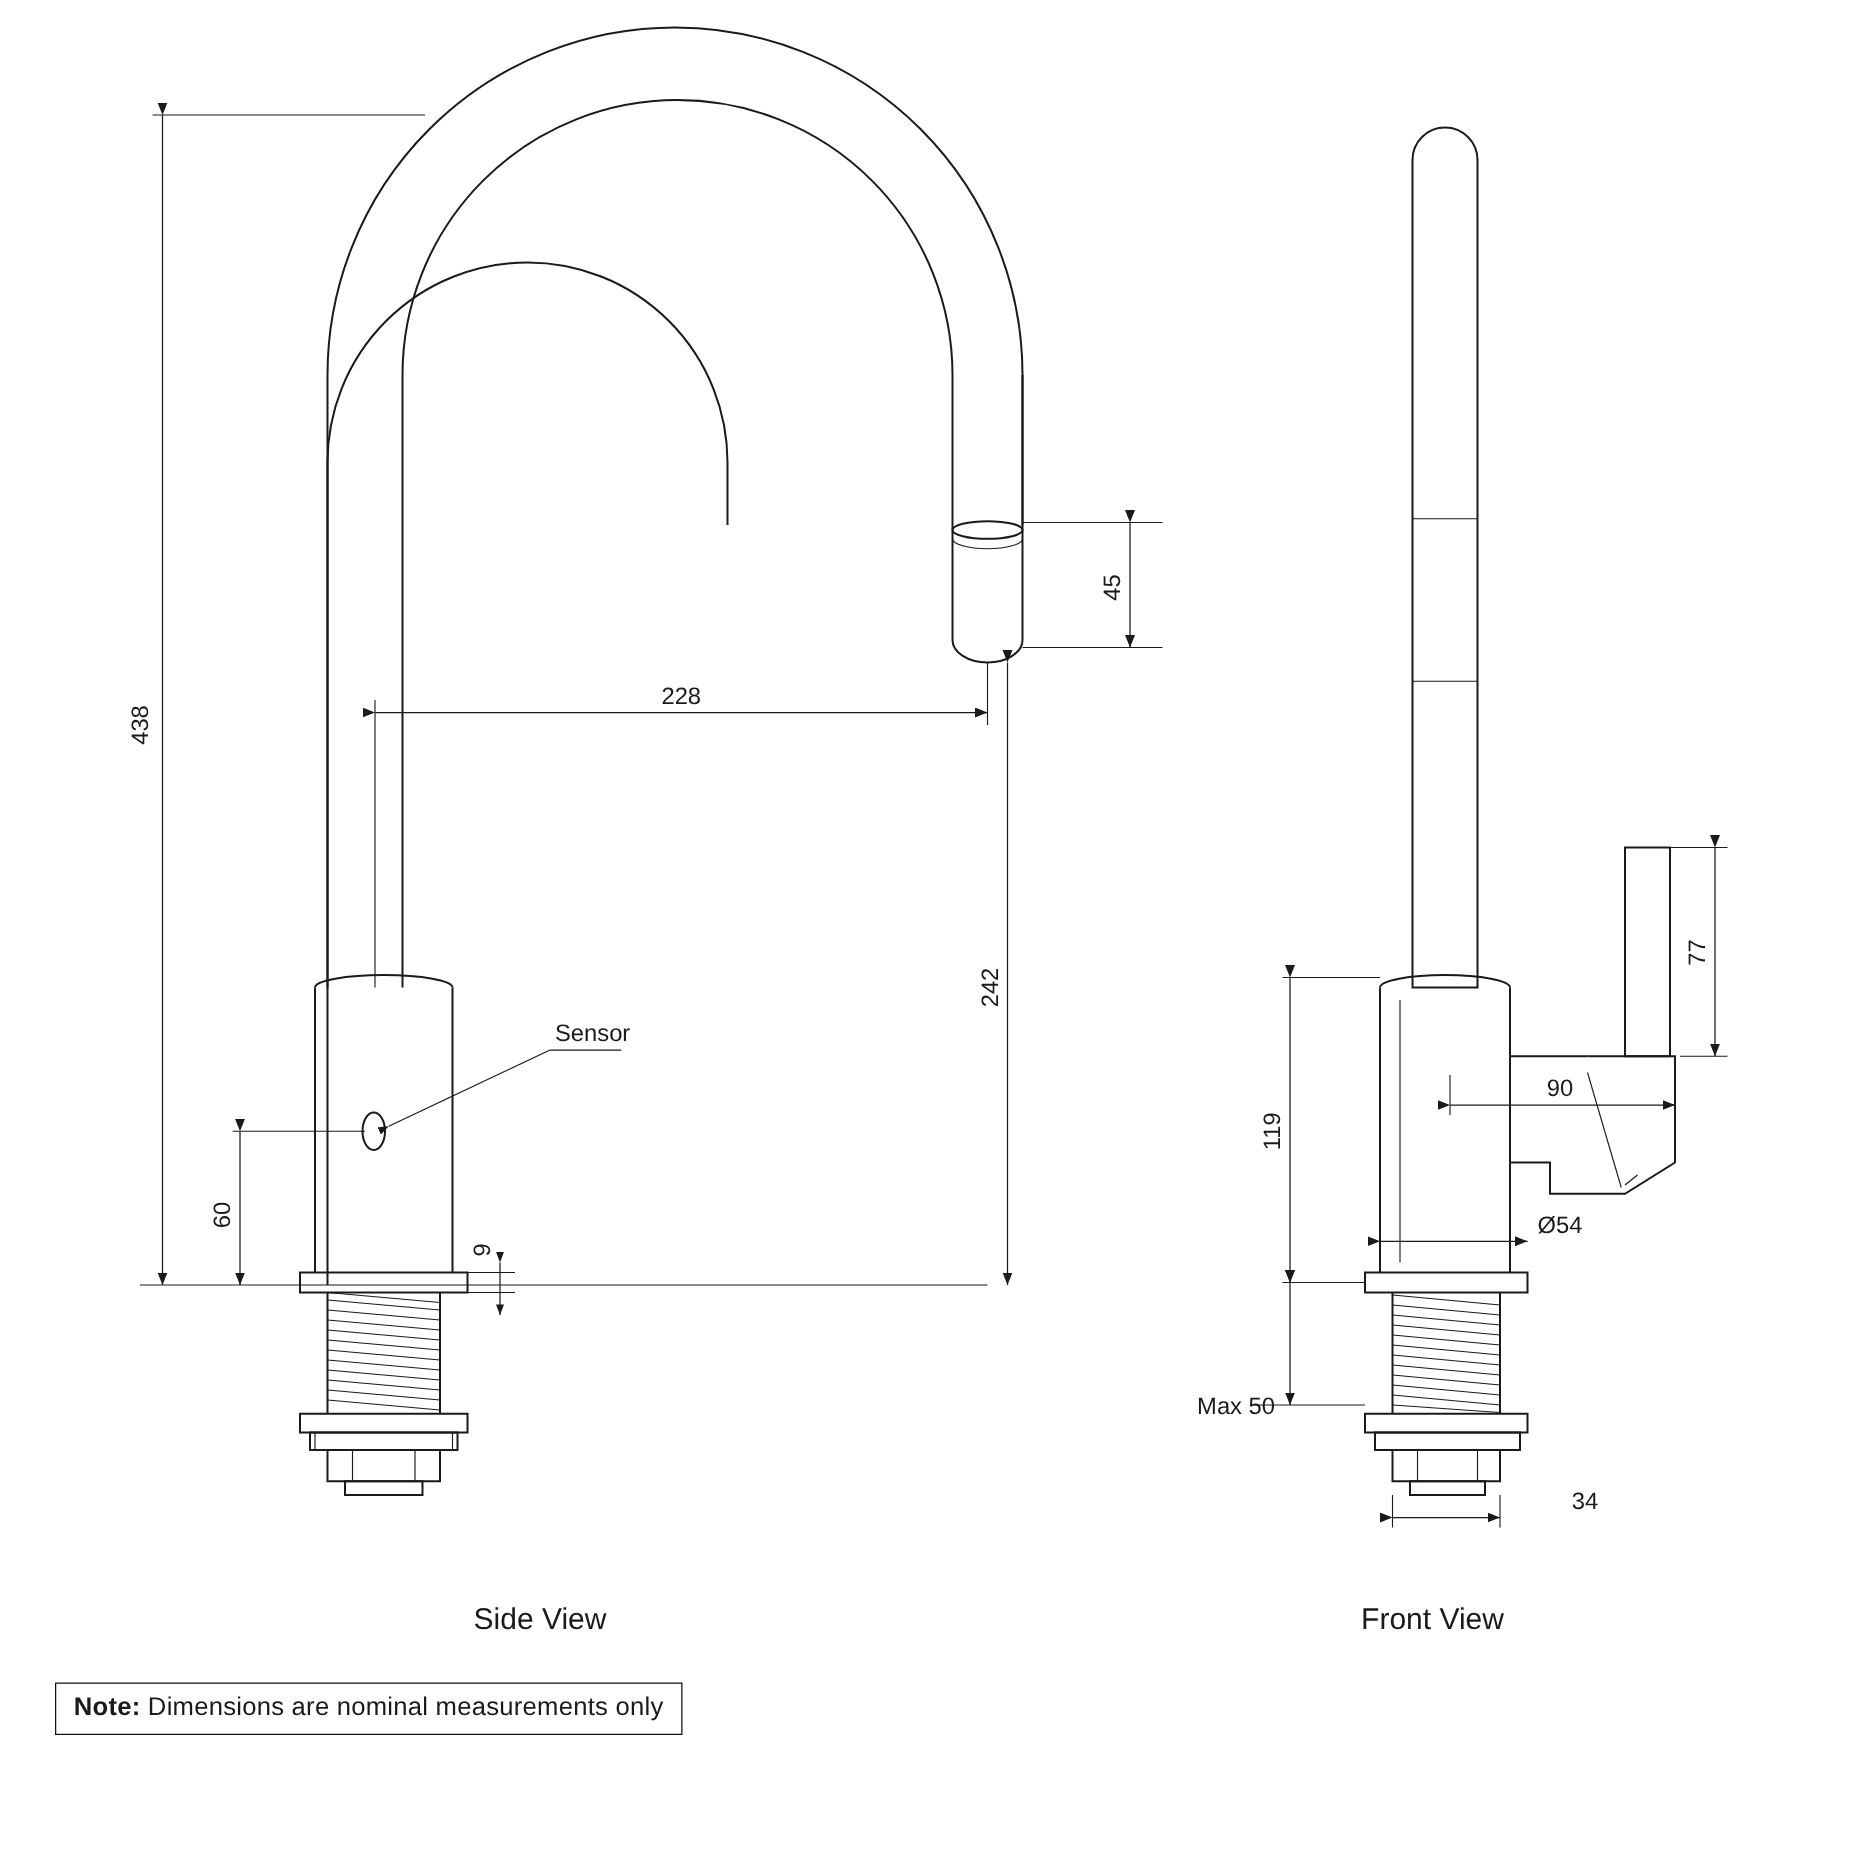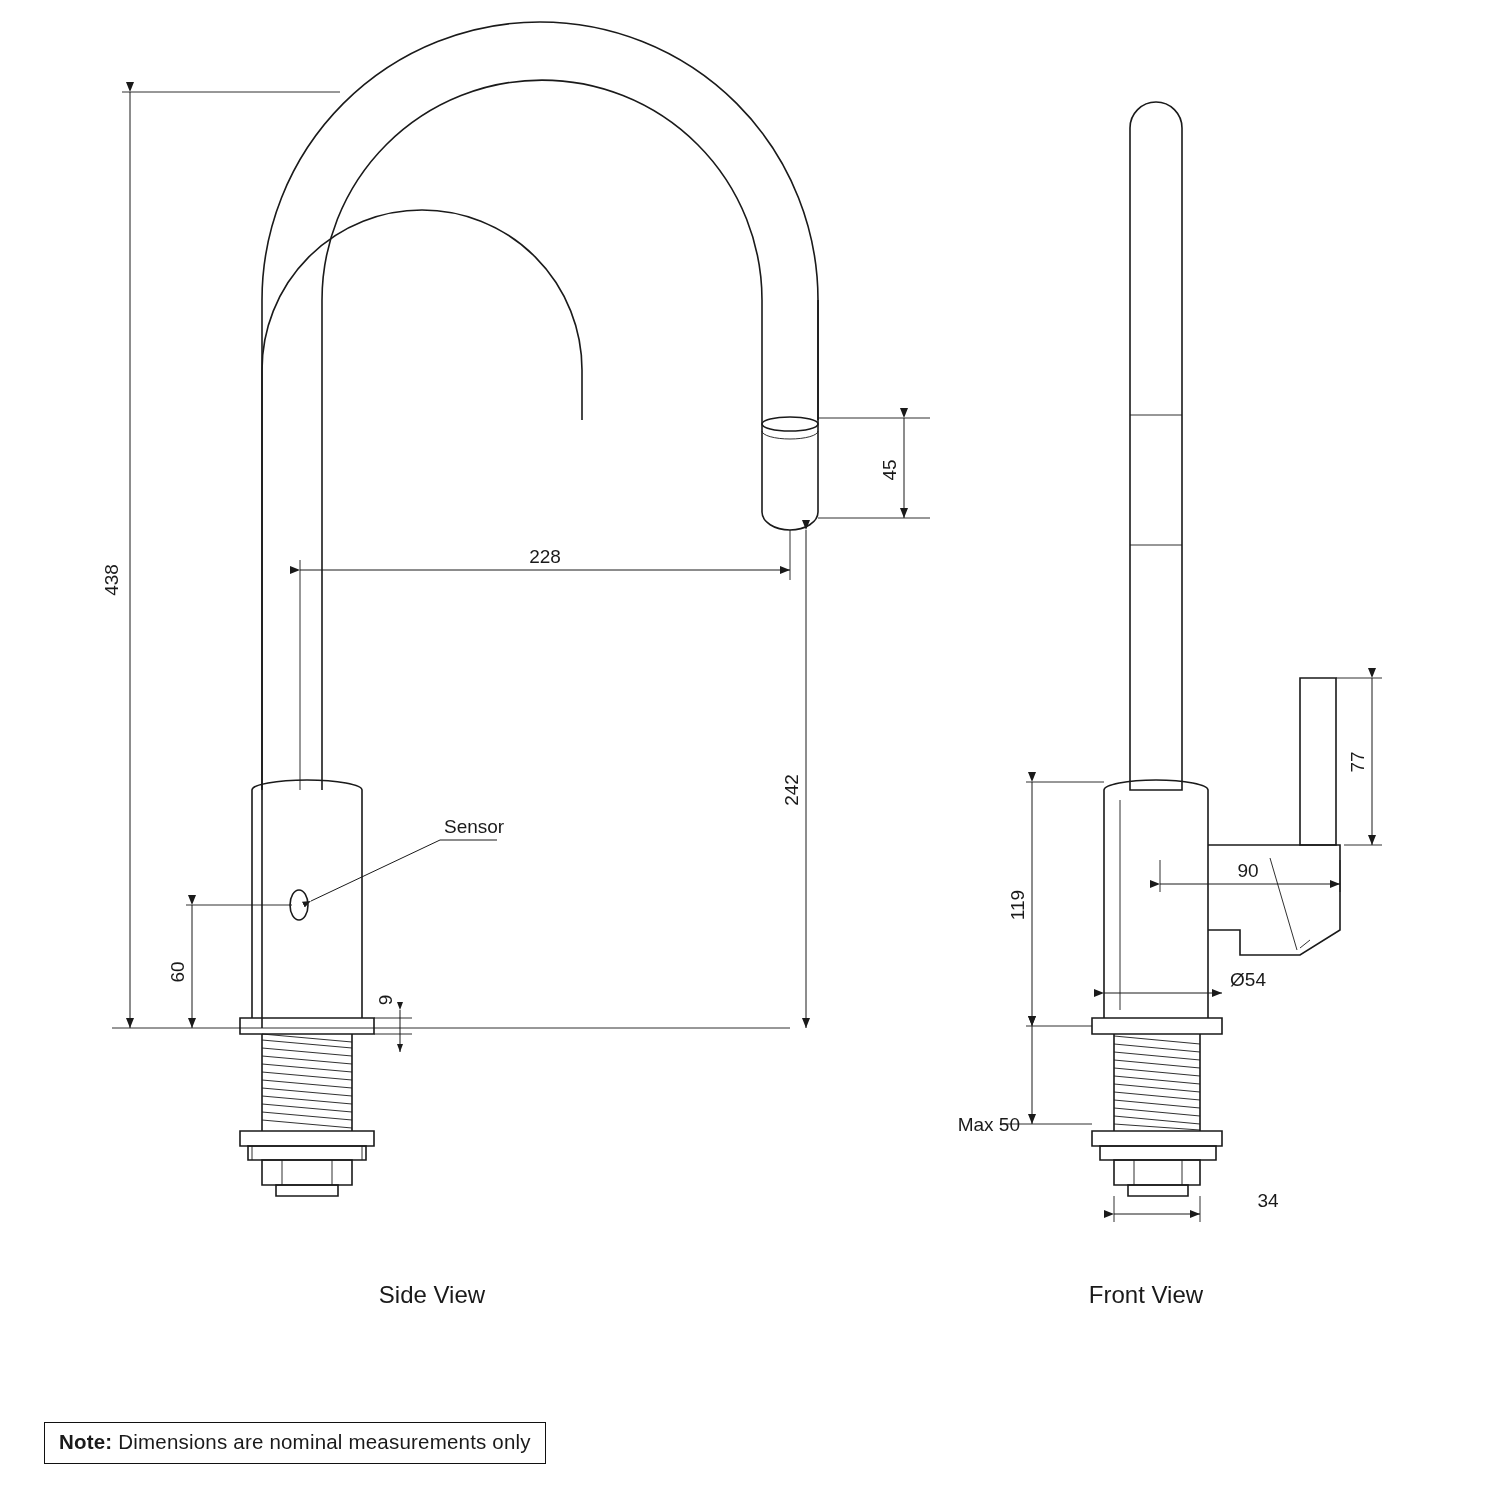--- a/index.html
+++ b/index.html
@@ -18,21 +18,21 @@
   #drawing {
     position: absolute;
     left: 0;
     top: 0;
     width: 1500px;
     height: 1500px;
   }
   .note-box {
     position: absolute;
     left: 44px;
-    top: 1422px;
+    top: 1346px;
     border: 1.6px solid #111;
     padding: 7px 14px 9px 14px;
     font-size: 20.5px;
     letter-spacing: 0.2px;
     background: #fff;
     white-space: nowrap;
   }
   .note-box .note-label {
     font-weight: bold;
   }

